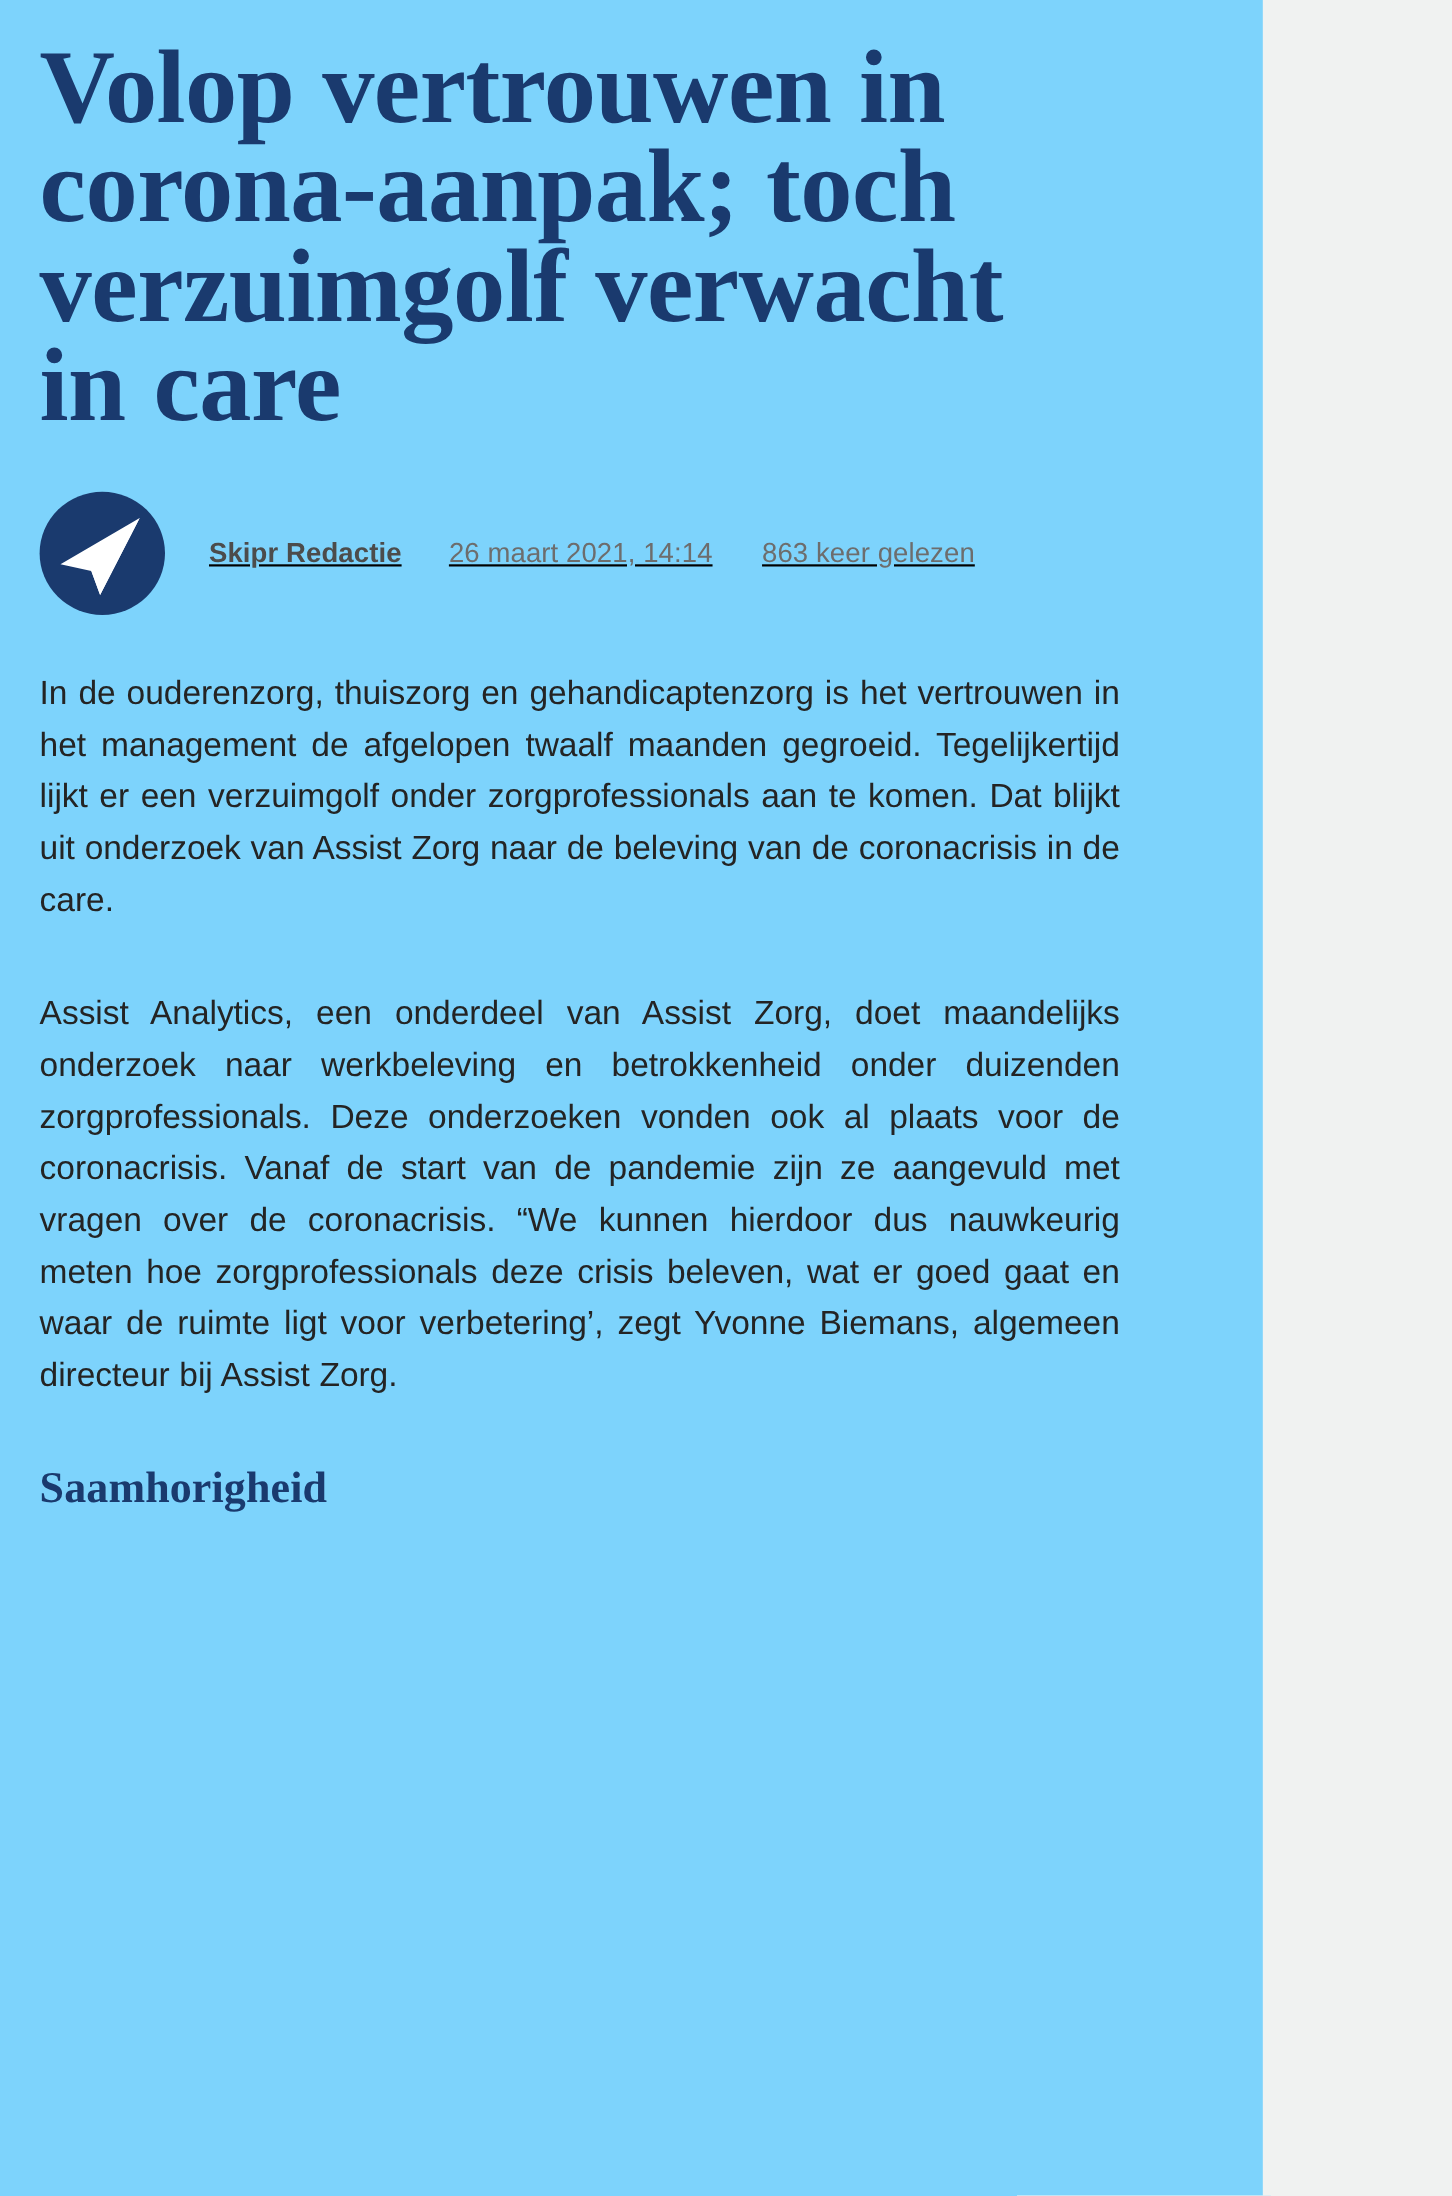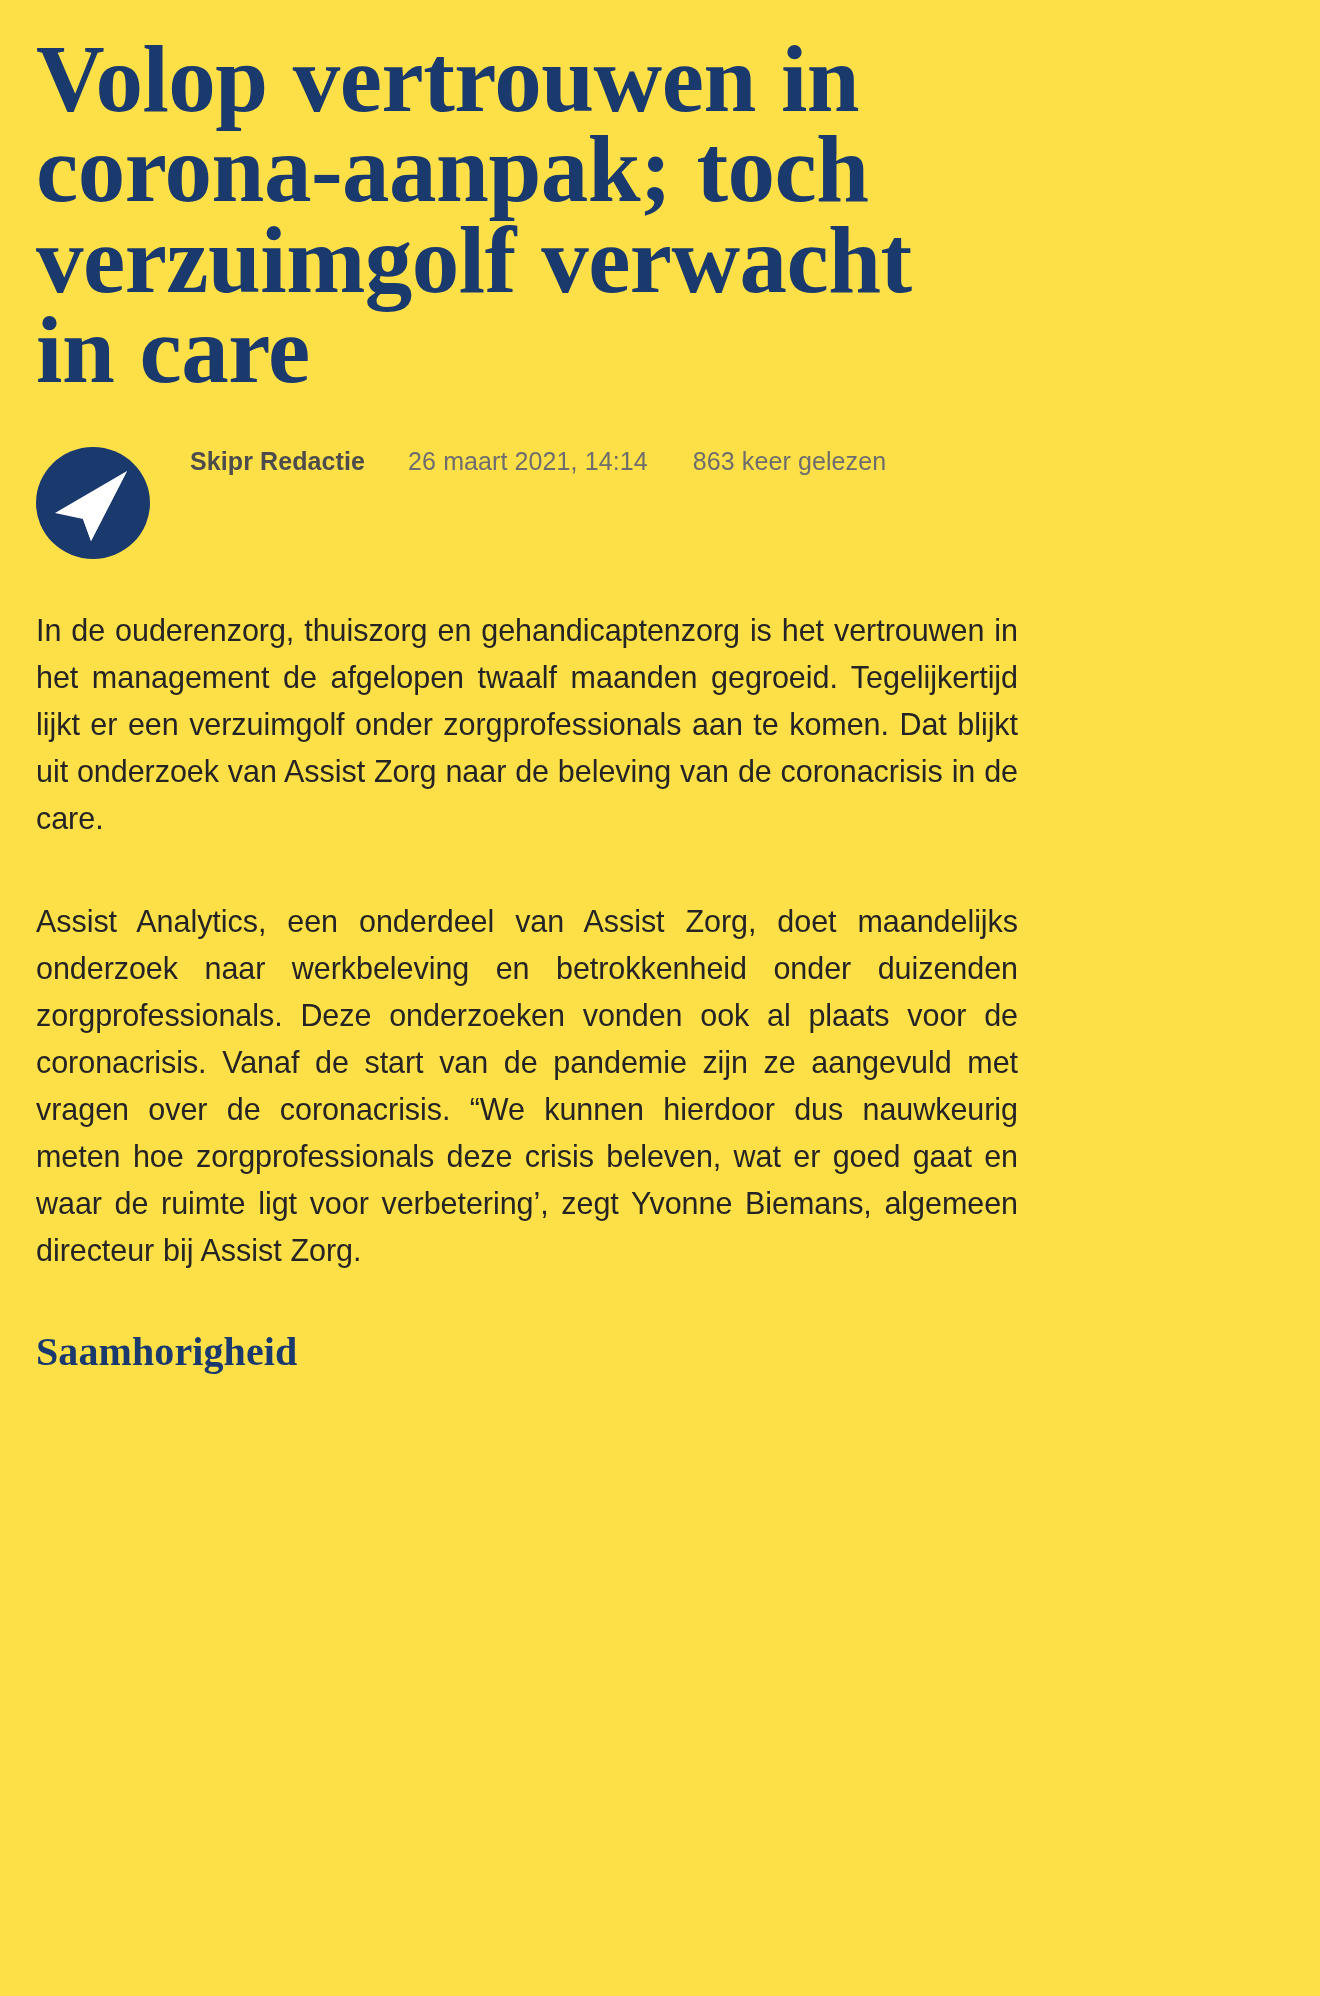--- a/index.html
+++ b/index.html
@@ -12,23 +12,23 @@
   body {
     width: 1320px;
     height: 1996px;
     overflow: hidden;
     font-family: "Liberation Sans", sans-serif;
     -webkit-font-smoothing: antialiased;
   }
 
   .page {
     position: relative;
-    width: 1320px;
+    width: 1148px;
     min-height: 1996px;
-    background: #fde047;
+    background: #7dd3fc;
     padding: 0;
   }
 
   .article {
     padding: 34px 300px 0 36px;
   }
 
   
   .article-title {
     font-family: "Liberation Serif", "DejaVu Serif", serif;
@@ -39,22 +39,24 @@
     letter-spacing: -0.5px;
     margin: 0;
     padding: 0;
     width: 940px;
     word-spacing: 2px;
   }
 
   
   .byline {
     display: flex;
+    align-items: center;
     margin-top: 52px;
     height: 112px;
+    text-decoration: underline;
   }
   .avatar {
     width: 114px;
     height: 112px;
     border-radius: 50%;
     background: #1a3a6e;
     flex: 0 0 auto;
     position: relative;
     overflow: hidden;
   }

